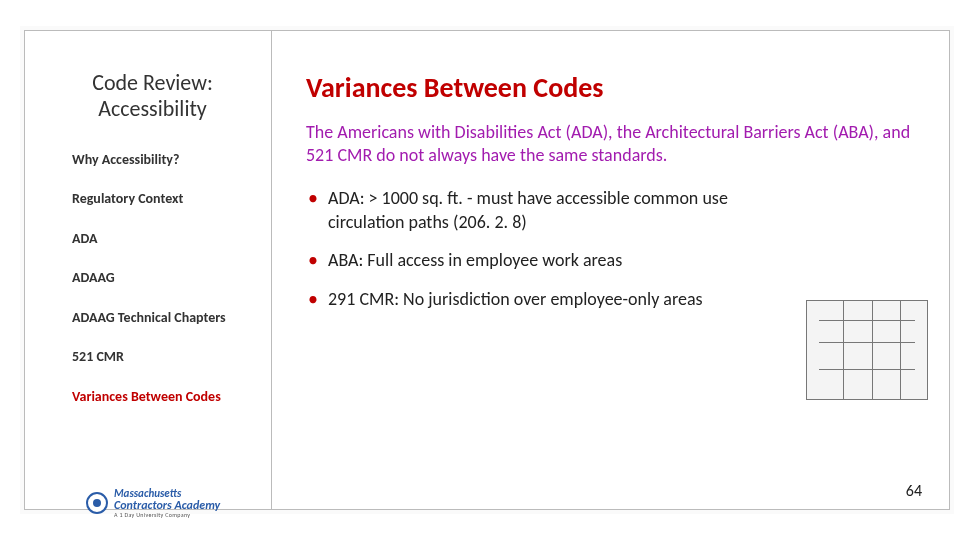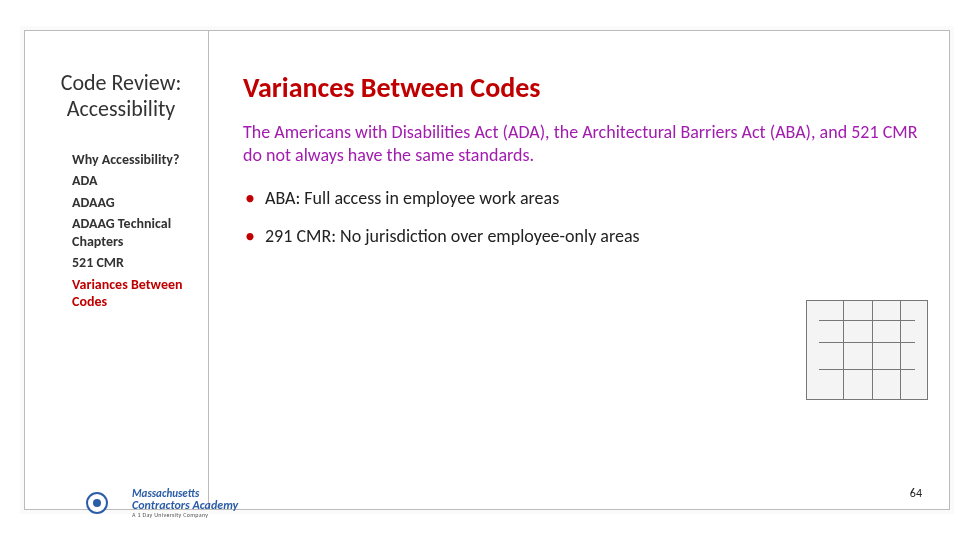--- a/index.html
+++ b/index.html
@@ -29,40 +29,40 @@
   }
   .content {
     position: absolute;
     left: 24px;
     right: 10px;
     top: 30px;
     bottom: 30px;
     display: flex;
   }
   .sidebar {
-    width: 185px;
+    width: 248px;
     box-sizing: border-box;
     padding: 40px 18px 20px 48px;
     border-right: 1px solid #bbb;
     display: flex;
     flex-direction: column;
   }
   .sidebar-title {
     font-size: 22px;
     font-weight: 400;
     text-align: center;
     color: #333;
     line-height: 1.2;
     margin-bottom: 28px;
     margin-left: -20px;
   }
   .nav {
     display: flex;
     flex-direction: column;
-    gap: 4px;
+    gap: 22px;
   }
   .nav-item {
     font-size: 14px;
     font-weight: 600;
     color: #333;
     line-height: 1.25;
   }
   .nav-item.active {
     color:#C00000;
     font-weight:700;
@@ -121,30 +121,30 @@
       linear-gradient(#777,#777) left 50% top 70% / 80% 1px no-repeat,
       linear-gradient(#777,#777) left 30% top 0 / 1px 100% no-repeat,
       linear-gradient(#777,#777) left 55% top 0 / 1px 100% no-repeat,
       linear-gradient(#777,#777) left 78% top 0 / 1px 100% no-repeat,
       #f4f4f4;
   }
   .pagenum {
     position: absolute;
     right: 28px;
     bottom: 10px;
-    font-size: 12px;
+    font-size: 16px;
     color: #222;
   }
   .logo {
     position: absolute;
     left: 86px;
     bottom: 22px;
     display: flex;
     align-items: center;
-    gap: 24px;
+    gap: 6px;
   }
   .logo-badge {
     width: 22px;
     height: 22px;
     border-radius: 50%;
     border: 2px solid #2a5ca8;
     background: #fff;
     display: flex;
     align-items: center;
     justify-content: center;
@@ -168,34 +168,36 @@
 
   <div class="content">
 
     <aside class="sidebar">
       <div class="sidebar-title">
         <span>Code Review:</span><br>
         <span>Accessibility</span>
       </div>
       <nav class="nav">
         <div class="nav-item">Why Accessibility?</div>
+        <div class="nav-item">Regulatory Context</div>
         <div class="nav-item">ADA</div>
         <div class="nav-item">ADAAG</div>
         <div class="nav-item">ADAAG Technical Chapters</div>
         <div class="nav-item">521 CMR</div>
         <div class="nav-item active">Variances Between Codes</div>
       </nav>
     </aside>
 
     <main class="main">
       <h1 class="main-title">Variances Between Codes</h1>
 
       <p class="para">The Americans with Disabilities Act (ADA), the Architectural Barriers Act (ABA), and 521 CMR do not always have the same standards.</p>
 
       <ul class="bullets">
+        <li>ADA: &gt; 1000 sq. ft. - must have accessible common use circulation paths (206. 2. 8)</li>
         <li>ABA: Full access in employee work areas</li>
         <li class="wide">291 CMR: No jurisdiction over employee-only areas</li>
       </ul>
 
       <div class="diagram"></div>
 
       <div class="pagenum">64</div>
     </main>
   </div>
 

